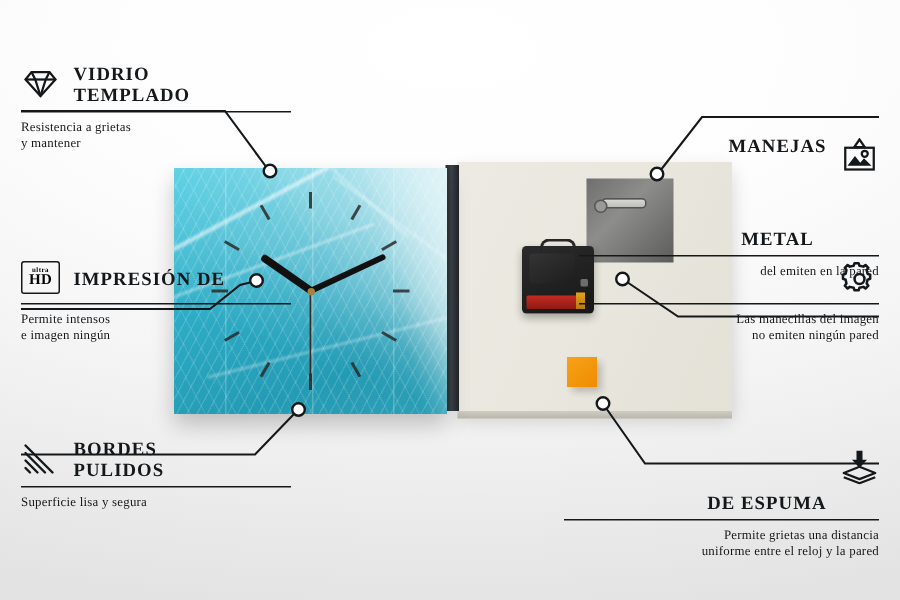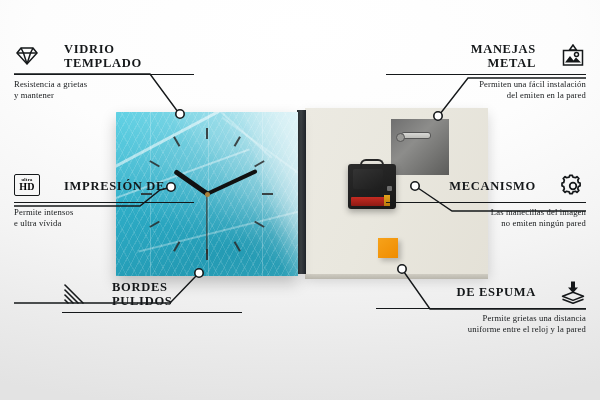--- a/index.html
+++ b/index.html
@@ -108,33 +108,33 @@
   
   .clockface{ position:absolute; inset:0; }
   .tick{ position:absolute; left:50%; top:50%; width:2px; height:11px; background:#2a2a2a; transform-origin:50% 66px; margin-left:-1px; margin-top:-66px; opacity:.85;}
   .hand{ position:absolute; left:50%; top:50%; background:#111; transform-origin:50% 100%; }
   .hand-hour{ width:5px; height:40px; margin-left:-2.5px; margin-top:-40px; border-radius:2px 2px 0 0;}
   .hand-min{ width:4px; height:55px; margin-left:-2px; margin-top:-55px; border-radius:2px 2px 0 0;}
   .hand-sec{ width:1.4px; height:60px; margin-left:-.7px; margin-top:-60px; background:#3a2a20;}
   .hand-cap{ position:absolute; left:50%; top:50%; width:5px; height:5px; margin:-2.5px 0 0 -2.5px; border-radius:50%; background:#a8813c;}
   
   .callout{ position:absolute; }
-  .co-head{ display:flex; align-items:center; gap:24px; }
+  .co-head{ display:flex; align-items:center; gap:9px; }
   .co-title{
     font-size:12.5px; font-weight:700; letter-spacing:.7px; color:#15181a;
     line-height:14px; text-transform:uppercase;
   }
   .co-rule{ height:1.4px; background:#15181a; margin:4px 0 4px 0; }
   .co-desc{ font-size:8.6px; color:#15181a; line-height:11px; letter-spacing:.15px; }
   .left .co-head{ justify-content:flex-start; }
   .left .co-title{ text-align:left; }
   .left .co-desc{ text-align:left; }
   .right{ text-align:right; }
   .right .co-head{ justify-content:flex-end; }
-  .right .co-title{ text-align:right; }
+  .right .co-title{ text-align:center;margin-top:48px; }
   .right .co-desc{ text-align:right; }
   .ico{ flex:0 0 auto; width:26px; height:24px; display:block; }
   .ico svg{ display:block; width:100%; height:100%; }
   .hdbox{
     width:26px;height:22px;border:1.6px solid #15181a;border-radius:2px;
     display:flex;flex-direction:column;align-items:center;justify-content:center;line-height:1;
   }
   .hdbox .u{ font-size:4.6px; font-weight:700; letter-spacing:.3px;}
   .hdbox .h{ font-size:10px; font-weight:700; letter-spacing:.2px;}
   
@@ -246,41 +246,42 @@
           <span class="u">ultra</span>
             <span class="h">HD</span>
         </span>
       </span>
       <span>
         <div class="co-title">IMPRESIÓN DE</div>
       </span>
     </div>
     <div class="co-rule"></div>
     <div class="co-desc">Permite intensos</div>
-    <div class="co-desc">e ultra vívida</div>
-  </div>
-
-  <div class="callout left" style="left:14px; top:280px; width:180px;margin-left:48px;">
+    <div class="co-desc">e imagen ningún</div>
+  </div>
+
+  <div class="callout left" style="left:14px; top:292px; width:180px;">
     <div class="co-head">
       <span class="ico">
         <svg viewBox="0 0 26 24">
             <g stroke="#15181a" stroke-width="1.6" stroke-linecap="round">
           <path d="M3 3 L21 21"></path>
               <path d="M3 8 L16 21"></path>
               <path d="M3 13 L11 21"></path>
               <path d="M3 18 L6 21"></path>
         </g>
           </svg>
       </span>
       <span>
         <div class="co-title">BORDES</div>
         <div class="co-title">PULIDOS</div>
       </span>
     </div>
     <div class="co-rule"></div>
+    <div class="co-desc">Superficie lisa y segura</div>
     <div class="co-desc"></div>
   </div>
 
   <div class="callout right" style="right:14px; top:42px; width:200px;">
     <div class="co-head">
       <span>
         <div class="co-title">MANEJAS</div>
         <div class="co-title">METAL</div>
       </span>
       <span class="ico">
@@ -288,28 +289,26 @@
             <g fill="none" stroke="#15181a" stroke-width="1.5">
           <path d="M13 1 L9.5 6 H16.5 Z"></path>
           <rect x="3.5" y="6.5" width="19" height="14.5"></rect>
           <path d="M5 18.5 L10 12 L13.5 16.5 L16 13.5 L21 18.5 Z" fill="#15181a" stroke="none"></path>
           <circle cx="16.5" cy="10.5" r="2"></circle>
         </g>
           </svg>
       </span>
     </div>
     <div class="co-rule"></div>
-    <div class="co-desc">Permiten una fácil instalación</div>
     <div class="co-desc">del emiten en la pared</div>
   </div>
 
   <div class="callout right" style="right:14px; top:174px; width:200px;">
     <div class="co-head">
       <span>
-        <div class="co-title">MECANISMO</div>
       </span>
       <span class="ico">
         <svg viewBox="0 0 26 24">
             <g fill="none" stroke="#15181a" stroke-width="1.7" stroke-linejoin="round">
           <path d="M13 3.2 l2.6 .55 1.4-1.1 1.9 1.9 -1.1 1.4 .55 2.6 1.75 .6 v2.7 l-1.75 .6 -.55 2.6 1.1 1.4 -1.9 1.9 -1.4-1.1 -2.6 .55 -.6 1.75 h-2.7 l-.6-1.75 -2.6-.55 -1.4 1.1 -1.9-1.9 1.1-1.4 -.55-2.6 -1.75-.6 v-2.7 l1.75-.6 .55-2.6 -1.1-1.4 1.9-1.9 1.4 1.1 2.6-.55 .6-1.75 h2.7 z"></path>
           <circle cx="13" cy="12" r="3.3"></circle>
         </g>
           </svg>
       </span>
     </div>

